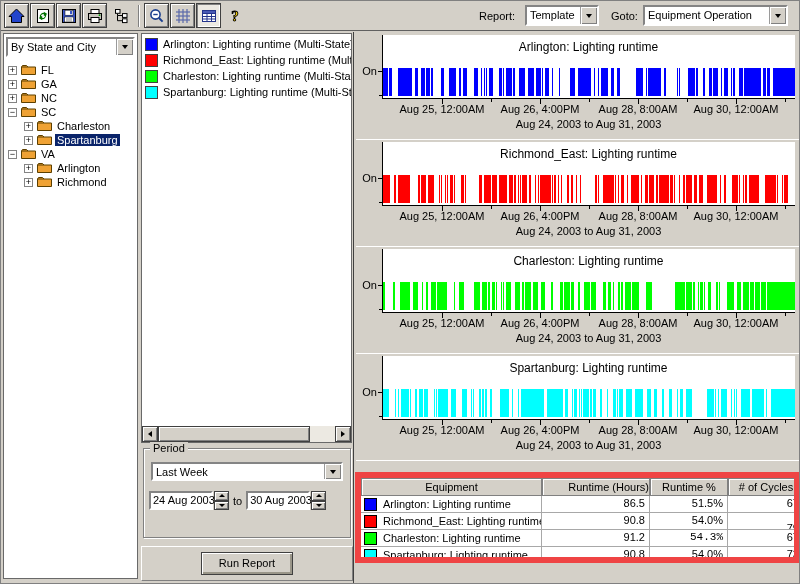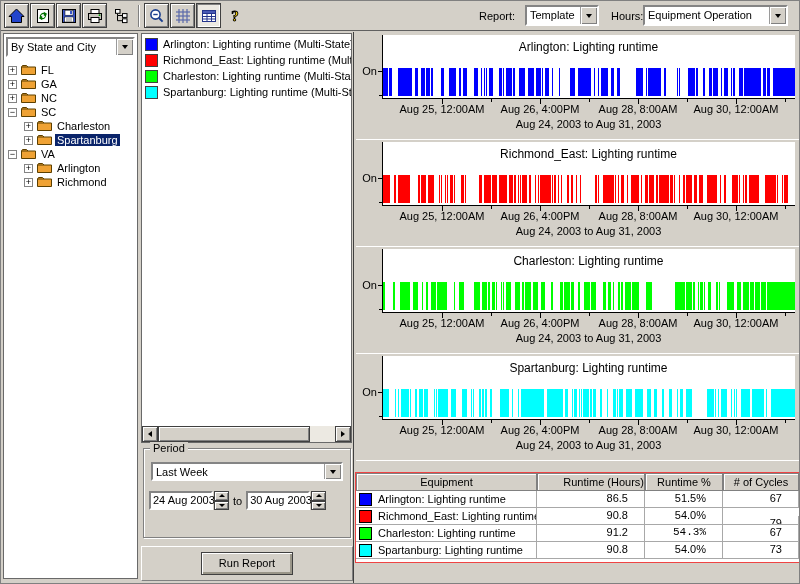--- a/index.html
+++ b/index.html
@@ -79,27 +79,27 @@
         border-left:1px solid #000;border-bottom:1px solid #000;box-sizing:border-box;}
   .bars{position:absolute;left:0;bottom:0;}
   .chart-title{position:absolute;left:26px;top:6px;width:413px;text-align:center;font-size:12px;}
   .on-label{position:absolute;left:0;top:31px;width:21px;text-align:right;}
   .ytick{position:absolute;left:22px;top:37px;width:4px;height:1px;background:#000;}
   .ytick2{position:absolute;left:23px;top:61px;width:3px;height:1px;background:#000;}
   .xtick{position:absolute;top:65px;width:1px;background:#000;}
   .xticklabel{position:absolute;top:69px;width:104px;text-align:center;}
   .subtitle{position:absolute;left:26px;top:84px;width:413px;text-align:center;}
   .rtable{position:absolute;left:1px;top:440px;width:445px;height:91px;background:#fff;
-          border:1px solid #ef4444;box-sizing:border-box;overflow:hidden;}
+          border:6px solid #ef4444;box-sizing:border-box;overflow:hidden;}
   .thead{display:flex;height:18px;}
   .th{background:#d4d0c8;border:1px solid #808080;box-shadow:inset 1px 1px 0 #fff;
       box-sizing:border-box;text-align:center;line-height:16px;flex:none;}
   .trow{display:flex;height:16px;border-bottom:1px solid #a8a8a8;}
   .td{box-sizing:border-box;border-right:1px solid #a8a8a8;line-height:15px;flex:none;overflow:hidden;white-space:nowrap;}
-  .td.num{text-align:right;padding-right:16px;}
+  .td.num{text-align:right;padding-right:4px;}
   .td.eq{display:flex;align-items:center;padding-left:2px;}
   .td .swatch{margin:0 6px 0 1px;border-color:#000;}
 </style>
 </head>
 <body>
 
 <div class="win">
 
   <div class="toolbar">
     <div class="tbtn">
@@ -179,21 +179,21 @@
       </svg>
     </div>
 
     <span class="tlabel" style="left:478px">Report:</span>
     <div class="combo combo-report">
       <div class="combo-value">Template</div>
       <div class="combo-btn">
         <div class="arrow-down"></div>
       </div>
     </div>
-    <span class="tlabel" style="left:610px">Hours:</span>
+    <span class="tlabel" style="left:610px">Goto:</span>
     <div class="combo combo-goto">
       <div class="combo-value">Equipment Operation</div>
       <div class="combo-btn">
         <div class="arrow-down"></div>
       </div>
     </div>
   </div>
 
   <div class="tree-panel">
     <div class="combo tree-combo">

